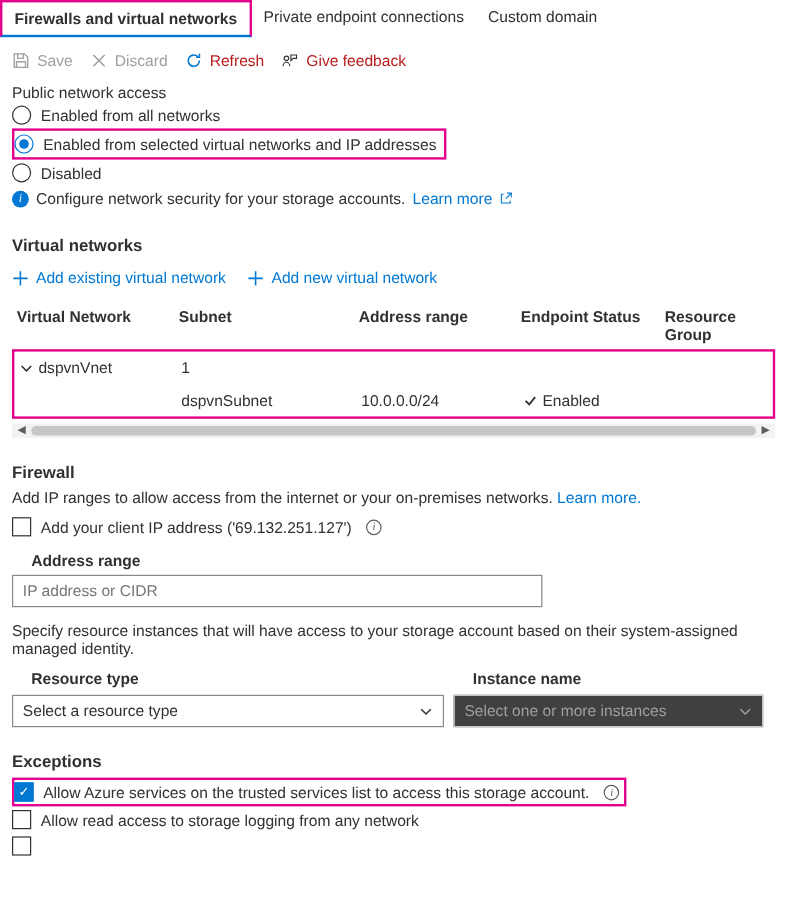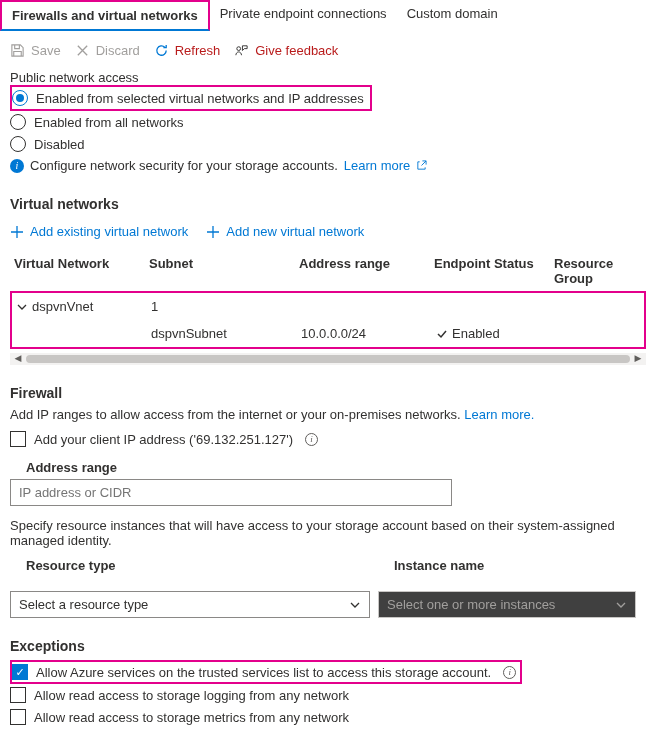--- a/index.html
+++ b/index.html
@@ -43,21 +43,21 @@
   .col-addr { width:135px; }
   .col-ep { width:120px; }
   .col-rg { flex:1; }
   .trow { display:flex; padding:6px 4px; align-items:center; }
   .chevron { width:12px; height:12px; margin-right:4px;}
   .scrollbar { height:12px; background:#f3f2f1; position:relative; margin-top:4px;}
   .scrollbar .thumb { position:absolute; left:16px; right:16px; top:2px; bottom:2px; background:#c8c6c4; border-radius:4px;}
   .scrollbar .arrow { position:absolute; top:0; width:12px; height:12px; font-size:9px; text-align:center; color:#605e5c;}
   .scrollbar .arrow.l{left:2px;} .scrollbar .arrow.r{right:2px;}
   .input-text { width:442px; padding:5px 8px; border:1px solid #8a8886; font-family:inherit; font-size:13px; color:#323130;}
-  .sel-row { display:flex; gap:8px; margin-top:18px;}
+  .sel-row { display:flex; gap:8px; margin-top:6px;}
   .select-box { border:1px solid #8a8886; padding:5px 8px; display:flex; align-items:center; justify-content:space-between; cursor:pointer; }
   .select-box.small{ width:360px;}
   .select-box.large{ width:258px;}
   .disabled-box { background:#404040; color:#a19f9d; border-color:#c8c6c4; cursor:default;}
   .chev-down { width:12px; height:12px; flex-shrink:0;}
   .hint-icon { width:13px; height:13px; border-radius:50%; border:1px solid #605e5c; font-size:9px; display:inline-flex; align-items:center; justify-content:center; font-style:italic; font-family:Georgia,serif; color:#605e5c; margin-left:4px; flex-shrink:0;}
   .sub-label { font-weight:600; margin:10px 0 4px 16px; font-size:13px;}
   .sub-header-row { display:flex; font-weight:600; margin:10px 0 4px 16px; }
   .desc { color:#323130; margin:2px 0 6px 0; }
   .enabled-check { width:12px; height:12px; margin-right:4px;}
@@ -95,29 +95,29 @@
     <svg viewBox="0 0 16 16">
         <circle cx="5" cy="6" r="2" fill="none" stroke="#323130"></circle>
         <path fill="none" stroke="#323130" d="M2 13c0-2 1.5-3.5 3-3.5s3 1.5 3 3.5 M9 3h5v3h-3l-2 2z"></path>
       </svg>
     <span>Give feedback</span>
   </span>
 </div>
 
 <div class="section">
   <div>Public network access</div>
+  <div class="radio-row">
+    <span class="radio-outer"></span>
+    <span>Enabled from all networks</span>
+  </div>
   <div class="radio-row hl-red" style="padding:3px 6px 3px 0; width:fit-content;">
     <span class="radio-outer sel">
         <span class="radio-inner"></span>
       </span>
     <span>Enabled from selected virtual networks and IP addresses</span>
-  </div>
-  <div class="radio-row">
-    <span class="radio-outer"></span>
-    <span>Enabled from all networks</span>
   </div>
   <div class="radio-row">
     <span class="radio-outer"></span>
     <span>Disabled</span>
   </div>
   <div class="info-row">
     <span class="info-icon">i</span>
     <span>Configure network security for your storage accounts.</span>
     <span class="link">
       <span>Learn more</span>
@@ -231,15 +231,14 @@
     <span class="check-box checked"></span>
     <span>Allow Azure services on the trusted services list to access this storage account.</span>
     <span class="hint-icon">i</span>
   </div>
   <div class="check-row">
     <span class="check-box"></span>
     <span>Allow read access to storage logging from any network</span>
   </div>
   <div class="check-row">
     <span class="check-box"></span>
-    <span>Allow read access to storage metrics from any network</span>
   </div>
 </div>
 
 </body></html>

